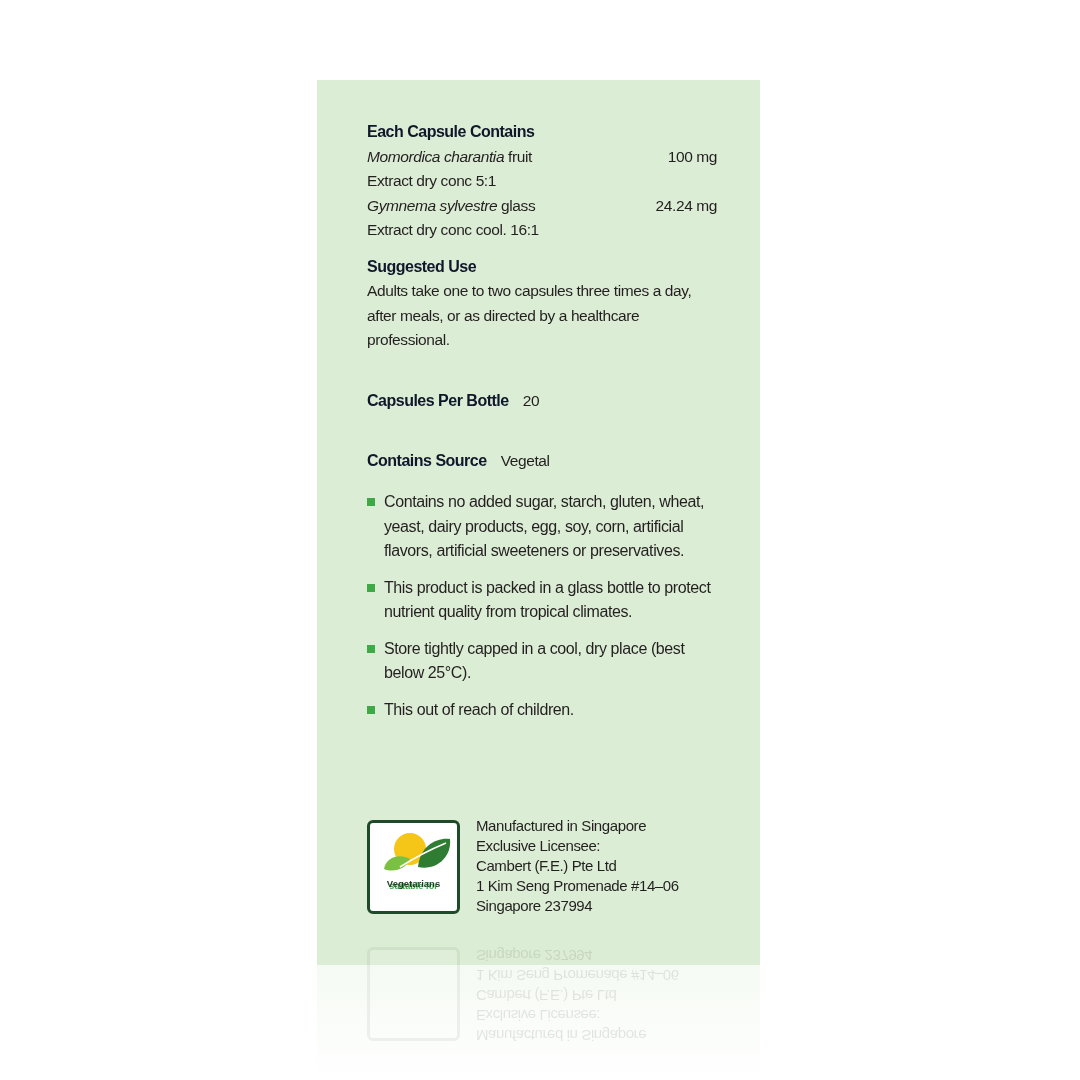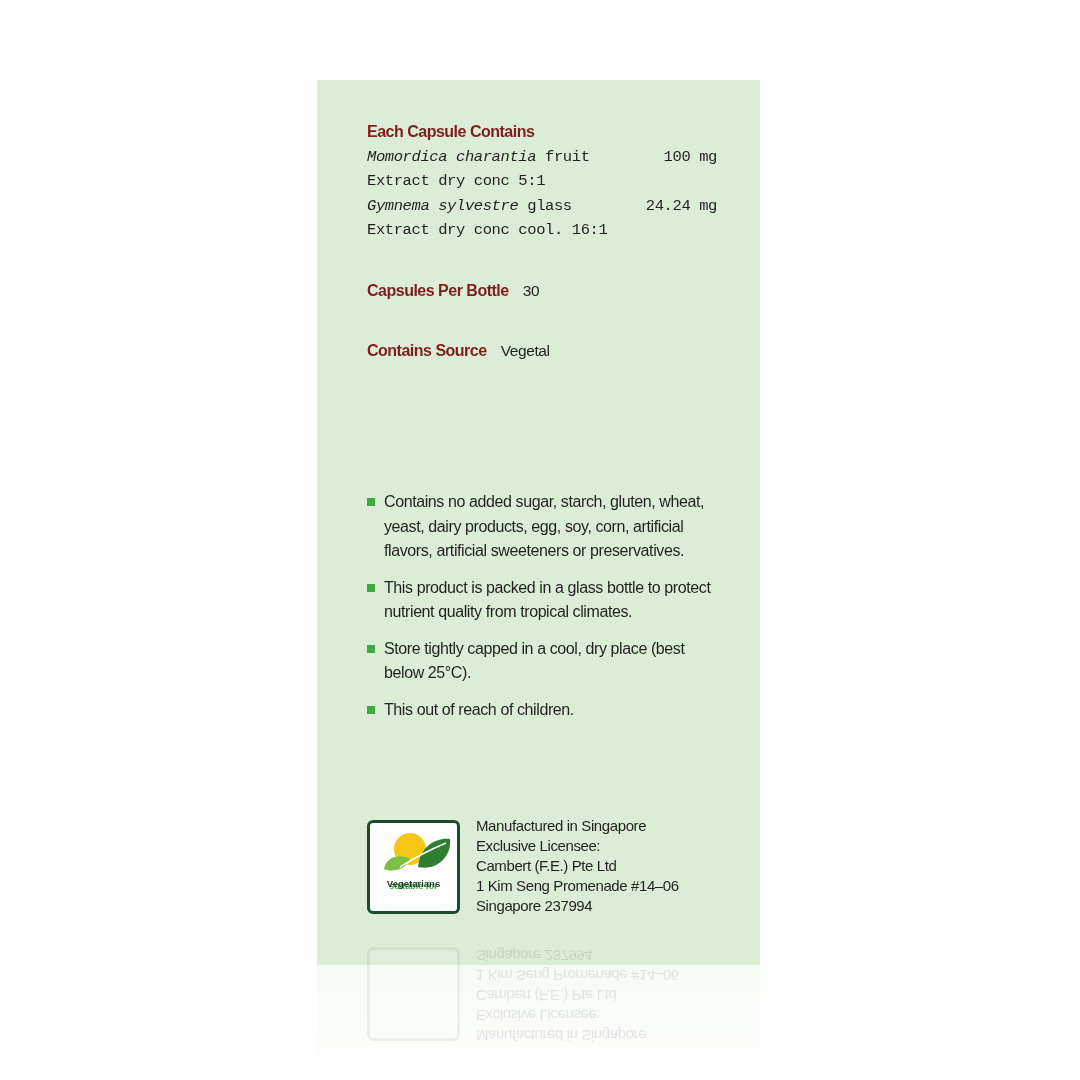--- a/index.html
+++ b/index.html
@@ -1,21 +1,21 @@
 <!DOCTYPE html>
 <html><head>
 <meta charset="utf-8">
 <style>
   html, body { margin:0; padding:0; }
   body { width:1080px; height:1080px; background:#ffffff; position:relative; overflow:hidden;
          font-family:"Liberation Sans", sans-serif; color:#231f20; }
   .panel { position:absolute; left:317px; top:80px; width:443px; height:885px; background:#dcedd5; }
   .content { position:absolute; left:50px; top:40px; width:350px; font-size:15.5px; letter-spacing:-0.4px; line-height:24.5px; }
-  .h { color:#7f1d1d; font-weight:bold; font-size:16px; letter-spacing:-0.5px; }
-  .row { display:flex; justify-content:space-between;font-family:Liberation Mono, monospace; }
+  .h { color:#0f172a; font-weight:bold; font-size:16px; letter-spacing:-0.5px; }
+  .row { display:flex; justify-content:space-between; }
   .row i { font-style:italic; }
   .sec { margin-top:12px; }
   .inline { display:flex; gap:14px; align-items:baseline;margin-top:36px; }
   .bullets { position:absolute; left:50px; top:410px; width:350px; font-size:16px; line-height:24.5px; letter-spacing:-0.4px; }
   .bullet { display:flex; margin-bottom:12px; }
   .sq { width:8px; height:8px; background:#3daa46; margin-top:8px; margin-right:9px; flex:none; }
   .footer { position:absolute; left:50px; top:740px; display:flex; gap:16px; }
   .badge { width:93px; height:94px; border:3px solid #1f4a2a; border-radius:6px; background:#fff; box-sizing:border-box; position:relative; }
   .badge .t1 { position:absolute; left:0; right:0; top:58px; text-align:center; font-size:9px; font-weight:bold; color:#3daa46; }
   .badge .t2 { position:absolute; left:0; right:0; top:55px; text-align:center; font-size:9.5px; font-weight:bold; color:#1f3d25; }
@@ -37,24 +37,28 @@
       <span>Extract dry conc 5:1</span>
     </div>
     <div class="row">
       <span><i>Gymnema sylvestre</i><span> glass</span></span>
       <span>24.24 mg</span>
     </div>
     <div class="row">
       <span>Extract dry conc cool. 16:1</span>
     </div>
 
+    <div class="sec">
+      <div class="h">Suggested Use</div>
+      <div>Adults take one to two capsules three times a day, after meals, or as directed by a healthcare professional.</div>
+    </div>
 
     <div class="sec inline">
       <span class="h">Capsules Per Bottle</span>
-      <span>30</span>
+      <span>20</span>
     </div>
     <div class="sec inline">
       <span class="h">Contains Source</span>
       <span>Vegetal</span>
     </div>
   </div>
 
   <div class="bullets">
     <div class="bullet">
         <span class="sq"></span>

